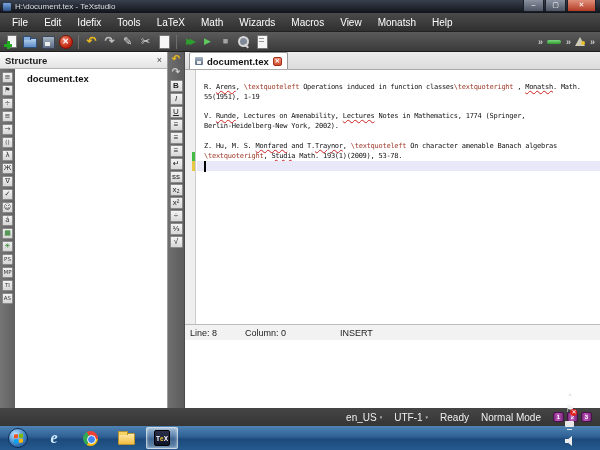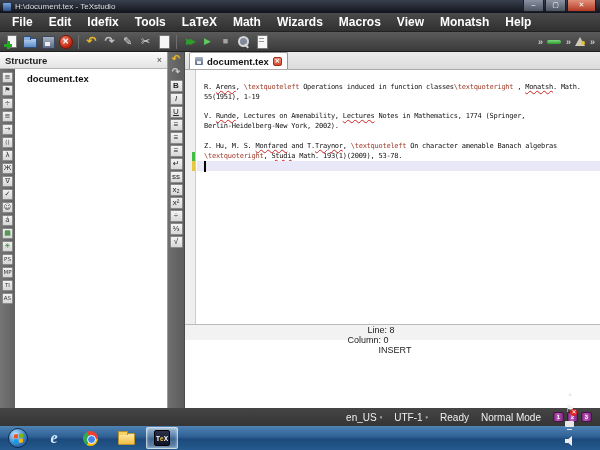--- a/index.html
+++ b/index.html
@@ -17,21 +17,21 @@
   .title-text{font-size:8px;line-height:9px;white-space:nowrap;}
   .win-controls{margin-left:auto;display:flex;height:11px;margin-top:-2px;padding-right:4px;gap:1px;}
   .wbtn{width:21px;height:12px;border:1px solid #1b1f27;border-top:none;border-radius:0 0 2px 2px;
     background:linear-gradient(#8b93a2,#4c5361);color:#fff;font-size:7px;line-height:10px;text-align:center;}
   .wbtn.close{width:29px;background:linear-gradient(#e08f7a,#b33a24);}
 
   
   .menubar{position:absolute;left:0;top:13px;width:600px;height:19px;
     background:linear-gradient(#4a4a4a,#303030);display:flex;align-items:center;padding-left:4px;
     border-bottom:1px solid #222;}
-  .menu-item{color:#fff;font-size:12px;font-weight:700;padding:2px 8px;white-space:nowrap;}
+  .menu-item{color:#fff;font-size:10px;font-weight:400;padding:2px 8px;white-space:nowrap;}
 
   
   .toolbar{position:absolute;left:0;top:32px;width:600px;height:20px;
     background:linear-gradient(#5b5b5b,#3a3a3a);display:flex;align-items:center;padding:0 4px;
     border-bottom:1px solid #1e1e1e;}
   #tb-icons{display:flex;align-items:center;gap:3px;}
   .tb-sep{width:1px;height:14px;background:#2a2a2a;border-right:1px solid #6e6e6e;margin:0 2px;}
   .icn{width:15px;height:15px;position:relative;display:inline-flex;align-items:center;justify-content:center;
     font-size:10px;line-height:15px;}
   .icon-new-document::before{content:"";position:absolute;left:3px;top:1px;width:8px;height:11px;
@@ -110,21 +110,21 @@
   .ed-line.current{background:var(--current-line);}
   .seg-n{color:#111;}
   .seg-c{color:var(--latex-command);}
   .seg-m{color:#111;text-decoration:underline wavy var(--misspell);text-decoration-thickness:1px;text-underline-offset:1px;}
   .mark{position:absolute;left:-5px;top:0;width:3px;height:9.8px;}
   .mark-green{background:var(--change-green);}
   .mark-yellow{background:var(--change-yellow);}
   .caret{display:inline-block;width:2px;height:11px;background:var(--caret);vertical-align:-2px;}
 
   .editor-statusline{position:absolute;left:0;bottom:0;right:0;height:16px;background:#f2f2f2;border-top:1px solid #bbb;
-    display:flex;align-items:center;font-size:9px;color:#222;padding-left:5px;flex-direction:column;}
+    display:flex;align-items:center;font-size:9px;color:#222;padding-left:5px;}
   .esl-line{width:55px;} .esl-col{width:95px;} .esl-mode{font-weight:normal;}
 
   
   .statusbar{position:absolute;left:0;top:408px;width:600px;height:18px;background:linear-gradient(#454545,#353535);
     display:flex;align-items:center;justify-content:flex-end;gap:12px;padding-right:8px;color:#f0f0f0;}
   .sb-item{font-size:10px;display:flex;align-items:center;gap:3px;}
   .sb-caret{font-size:5px;color:#bbb;}
   .bookmarks{display:flex;gap:3px;}
   .bm{width:11px;height:10px;border-radius:2px;background:linear-gradient(90deg,#7a2a7a,#c35ac3 40%,#7a2a7a);
     border:1px solid #4a104a;color:#fff;font-size:6px;line-height:8px;text-align:center;font-weight:bold;}

